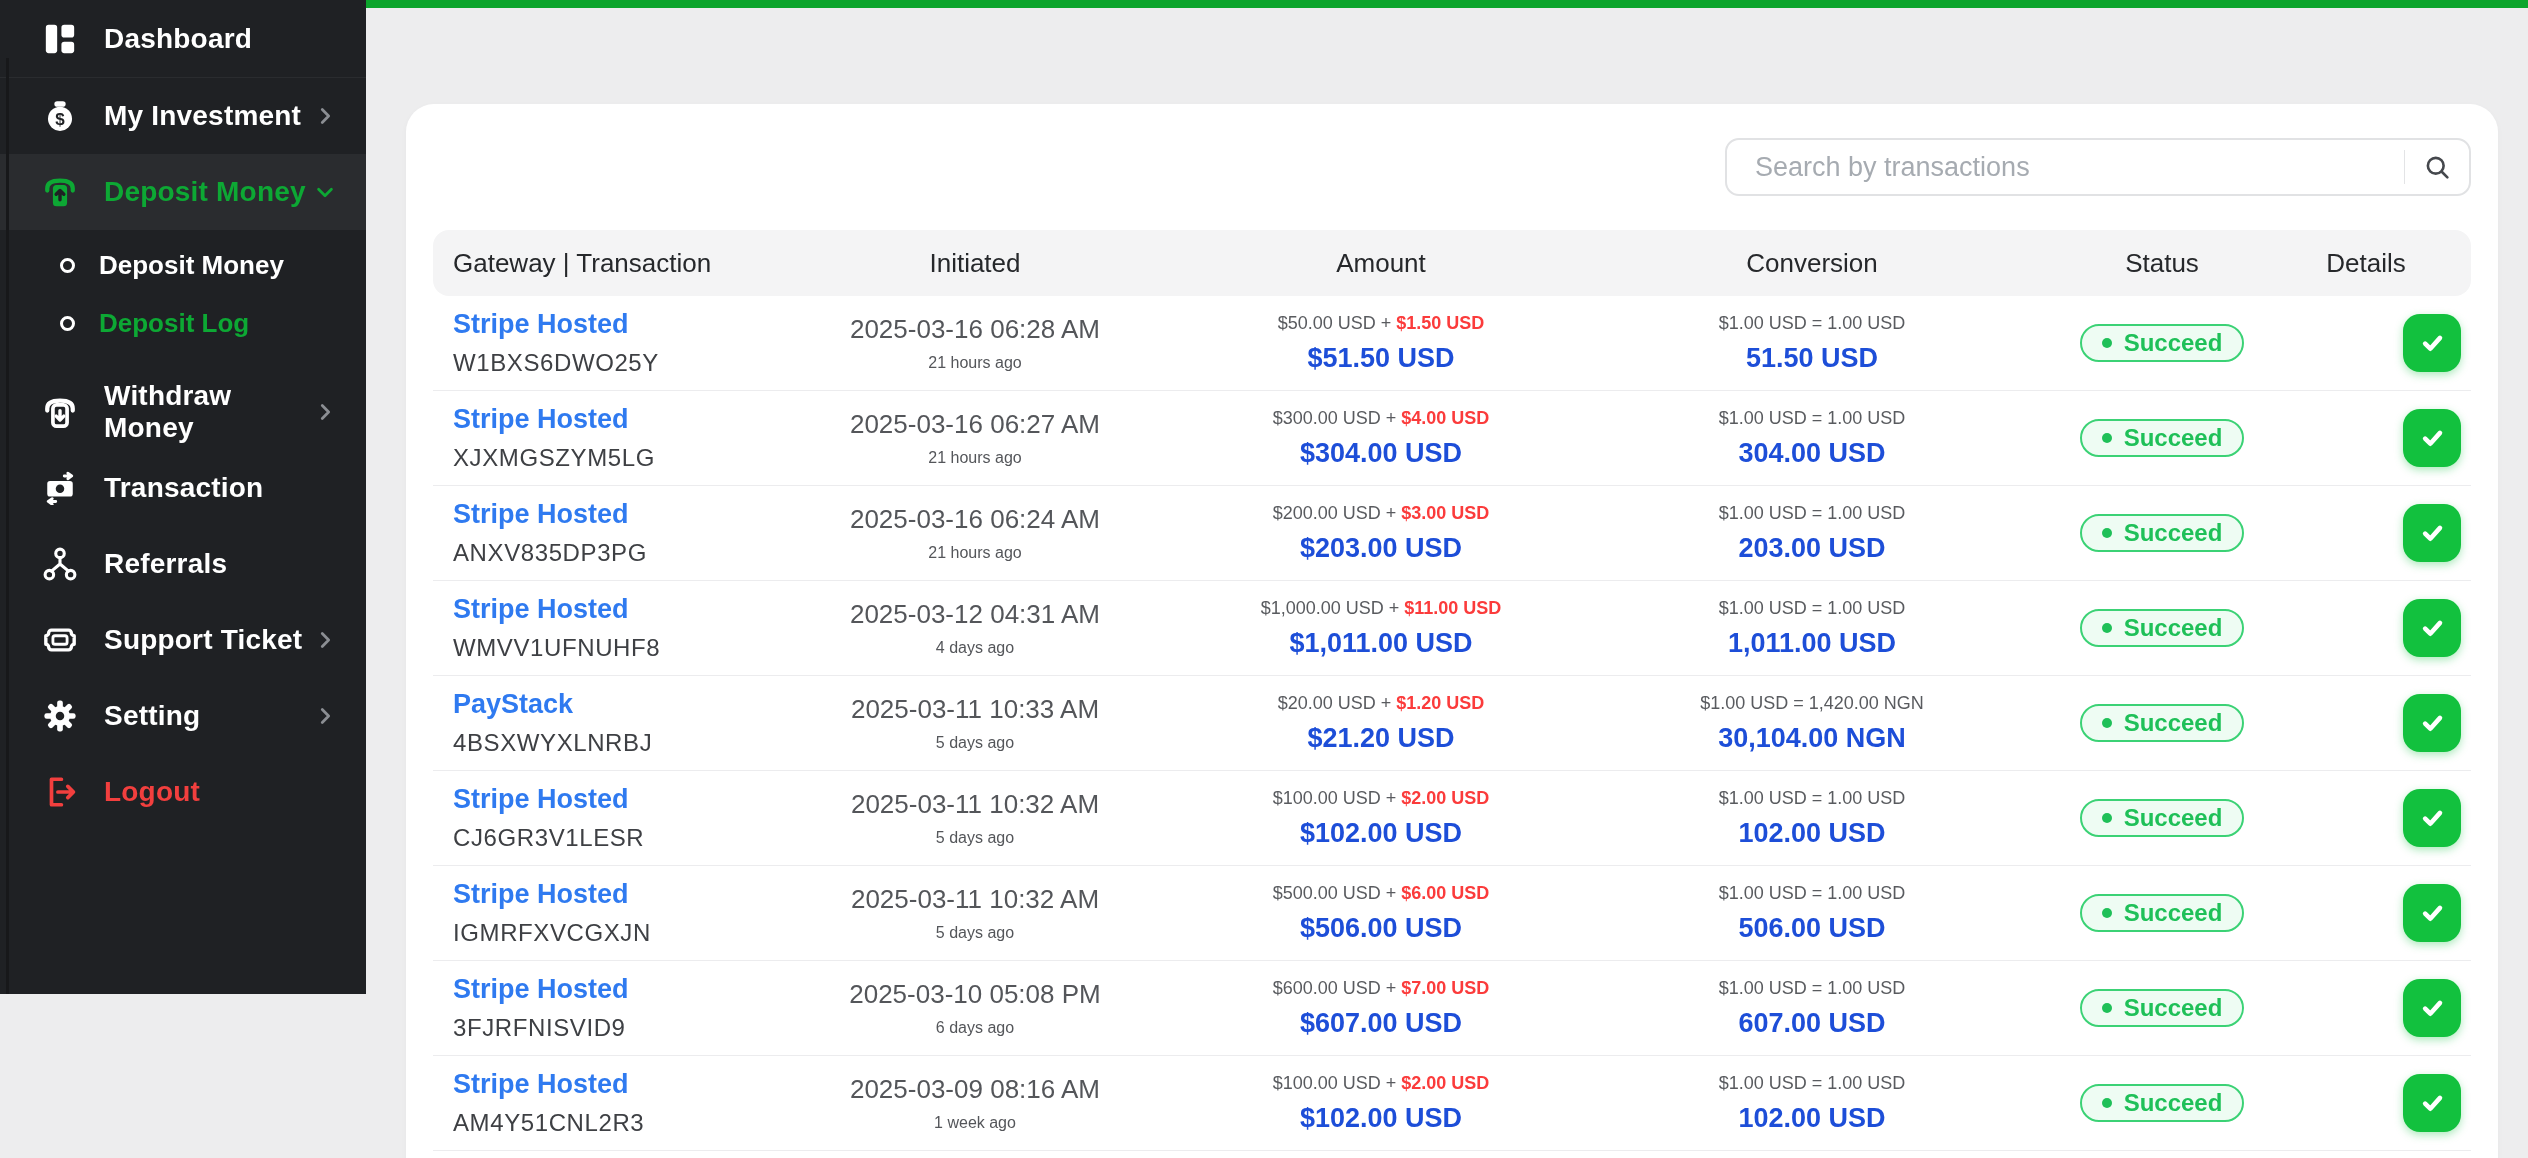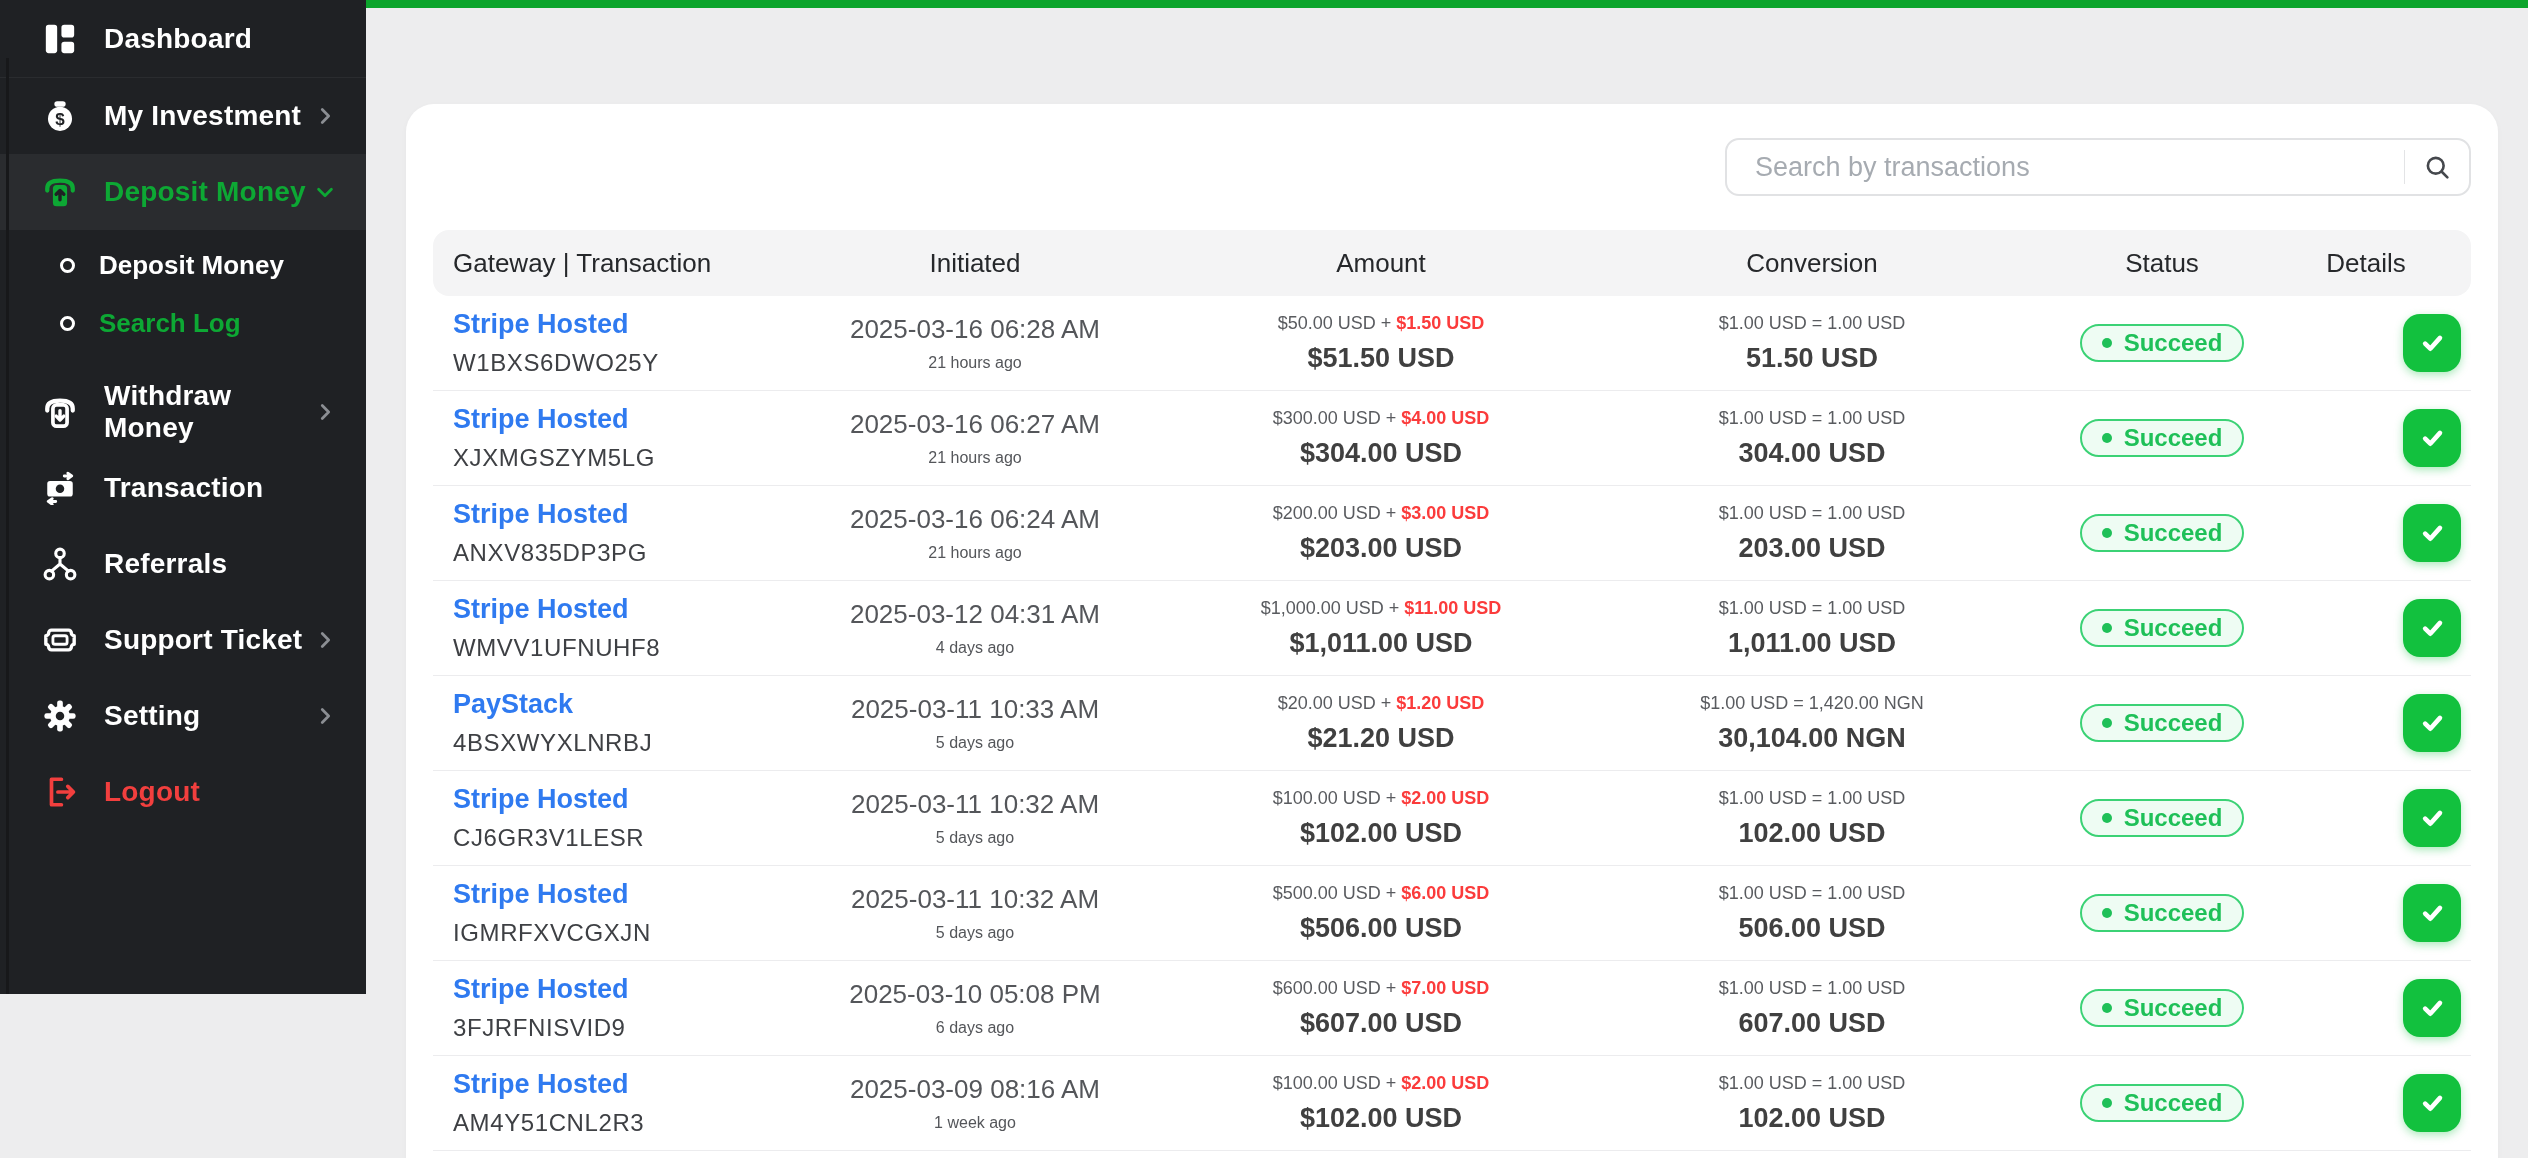--- a/index.html
+++ b/index.html
@@ -51,21 +51,21 @@
 
   .trow { height:95px; border-bottom:1px solid #ececee; }
   .cell { display:flex; flex-direction:column; justify-content:center; align-items:center; gap:9px; }
   .cell.cleft { align-items:flex-start; padding-left:20px; }
   .gateway { font-size:27px; font-weight:700; color:#2f7af0; text-decoration:none; cursor:pointer; }
   .txid { font-size:24px; font-weight:500; color:#3e4044; letter-spacing:.6px; }
   .date { font-size:26px; font-weight:500; color:#54565a; }
   .ago  { font-size:16px; font-weight:500; color:#54565a; }
   .amt  { font-size:18px; font-weight:500; color:#595b5f; }
   .amt .fee { color:#fb3b3b; font-weight:700; }
-  .tot  { font-size:27px; font-weight:700; color:#404040; }
+  .tot  { font-size:27px; font-weight:700; color:#1d4ed8; }
   .badge { display:inline-flex; align-items:center; gap:12px; height:38px; padding:0 20px;
            border:2px solid #3bd275; border-radius:999px; background:#eefcf3; }
   .badge .dot { width:10px; height:10px; border-radius:50%; background:#1fc058; }
   .badge .btxt { font-size:24px; font-weight:700; color:#1fc058; }
   .cell.cdetails { align-items:flex-end; padding-right:10px; }
   .details-btn { width:58px; height:58px; border:0; border-radius:17px; background:#12c13e;
                  display:flex; align-items:center; justify-content:center; cursor:pointer;
                  box-shadow:0 3px 8px rgba(18,193,62,0.35); }
 </style>
 </head>
@@ -119,21 +119,21 @@
     </span>
   </div>
 
   <div class="sb-sub">
     <div class="sb-subitem">
       <span class="bullet"></span>
       <span class="slbl">Deposit Money</span>
     </div>
     <div class="sb-subitem active">
       <span class="bullet"></span>
-      <span class="slbl">Search Log</span>
+      <span class="slbl">Deposit Log</span>
     </div>
   </div>
 
   <div class="sb-item">
     <span class="ico">
       <svg width="34" height="34" viewBox="0 0 24 24">
         <path d="M3 11v-1.5C3 5.9 6 4 12 4s9 1.9 9 5.5V11" fill="none" stroke="#ffffff" stroke-width="3" stroke-linecap="round"></path>
         <rect x="7" y="7" width="10" height="15" rx="2.5" fill="none" stroke="#ffffff" stroke-width="2.6"></rect>
         <path d="M12 11v6M9.3 14.9L12 17.6l2.7-2.7" fill="none" stroke="#ffffff" stroke-width="2.4" stroke-linecap="round" stroke-linejoin="round"></path>
       </svg>

